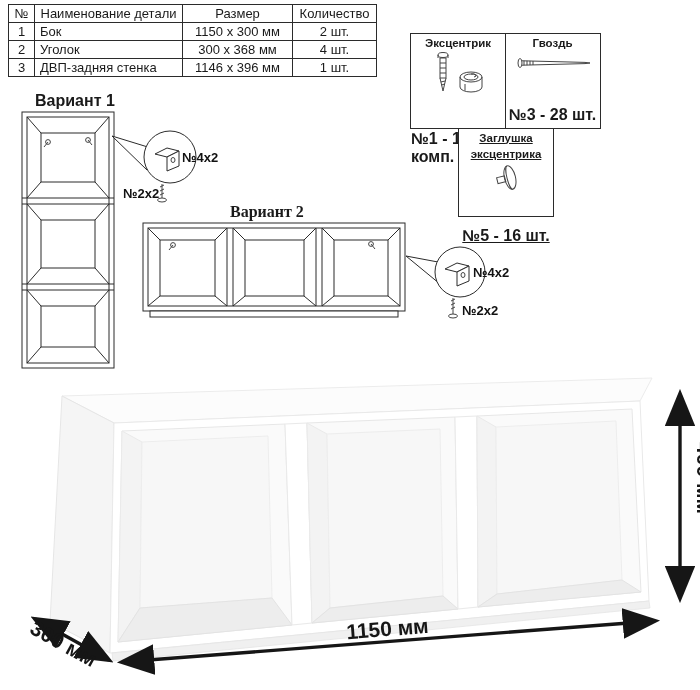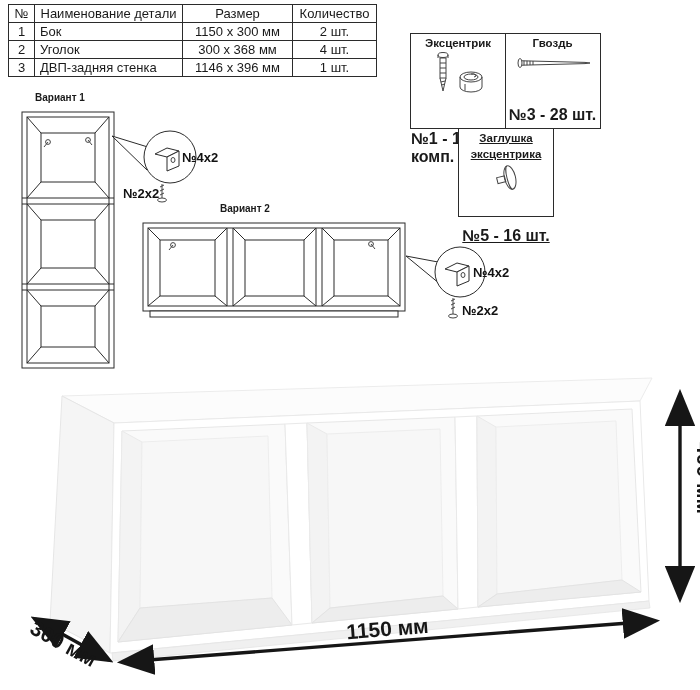--- a/index.html
+++ b/index.html
@@ -18,21 +18,21 @@
   
   .hw-row{display:flex;}
   .hw-cell{border:1.5px solid #2b2b2b;margin-left:-1.5px;width:94px;box-sizing:content-box;
        display:flex;flex-direction:column;align-items:center;background:#fff;}
   .hw-cell:first-child{margin-left:0;}
   .hw-row2{margin-top:-1.5px;margin-left:48px;}
   .hw-title{font-weight:bold;font-size:11.5px;line-height:1.2;text-align:center;margin-top:3px;}
   .hw-icon{flex:1;display:flex;align-items:center;justify-content:center;}
   .hw-count{font-weight:bold;font-size:16px;margin-bottom:4px;margin-top:31px;}
 
-  .variant-title{font-weight:bold;font-size:10px;}
+  .variant-title{font-weight:bold;font-size:16px;}
 
   svg{display:block;}
   .ln{stroke:#2b2b2b;stroke-width:1;fill:none;}
   .lnf{stroke:#2b2b2b;stroke-width:1;fill:#fff;}
   .thin{stroke:#444;stroke-width:1;fill:none;}
   .dimtxt{font-family:"Liberation Sans",sans-serif;font-weight:bold;font-size:21px;fill:#161616;}
   .callout-txt{font-family:"Liberation Sans",sans-serif;font-weight:bold;font-size:13px;fill:#111;}
 </style>
 </head>
 <body>
@@ -193,21 +193,21 @@
   <g transform="translate(147,88)">
     <line x1="0" y1="-12" x2="0" y2="2" class="thin"></line>
     <line x1="-2" y1="-9" x2="2" y2="-11" class="thin"></line>
     <line x1="-2" y1="-5" x2="2" y2="-7" class="thin"></line>
     <line x1="-2" y1="-1" x2="2" y2="-3" class="thin"></line>
     <ellipse cx="0" cy="4" rx="4.5" ry="2" class="thin"></ellipse>
   </g>
   <text x="108" y="90" class="callout-txt">№2х2</text>
 </svg>
 
-<div class="variant-title abs" style="left:220px;top:203px;">Вариант 2</div>
+<div class="variant-title abs" style="left:230px;top:203px;font-family:Liberation Serif, serif;">Вариант 2</div>
 
 <svg class="abs" style="left:140px;top:218px;" width="420" height="145">
   <rect x="3" y="5" width="262" height="88" class="lnf"></rect>
   <rect x="10" y="93" width="248" height="6" class="lnf"></rect>
   <rect x="8" y="10" width="252" height="78" class="ln"></rect>
   <line x1="87" y1="10" x2="87" y2="88" class="ln"></line>
     <line x1="93" y1="10" x2="93" y2="88" class="ln"></line>
   <line x1="176" y1="10" x2="176" y2="88" class="ln"></line>
     <line x1="182" y1="10" x2="182" y2="88" class="ln"></line>
 

